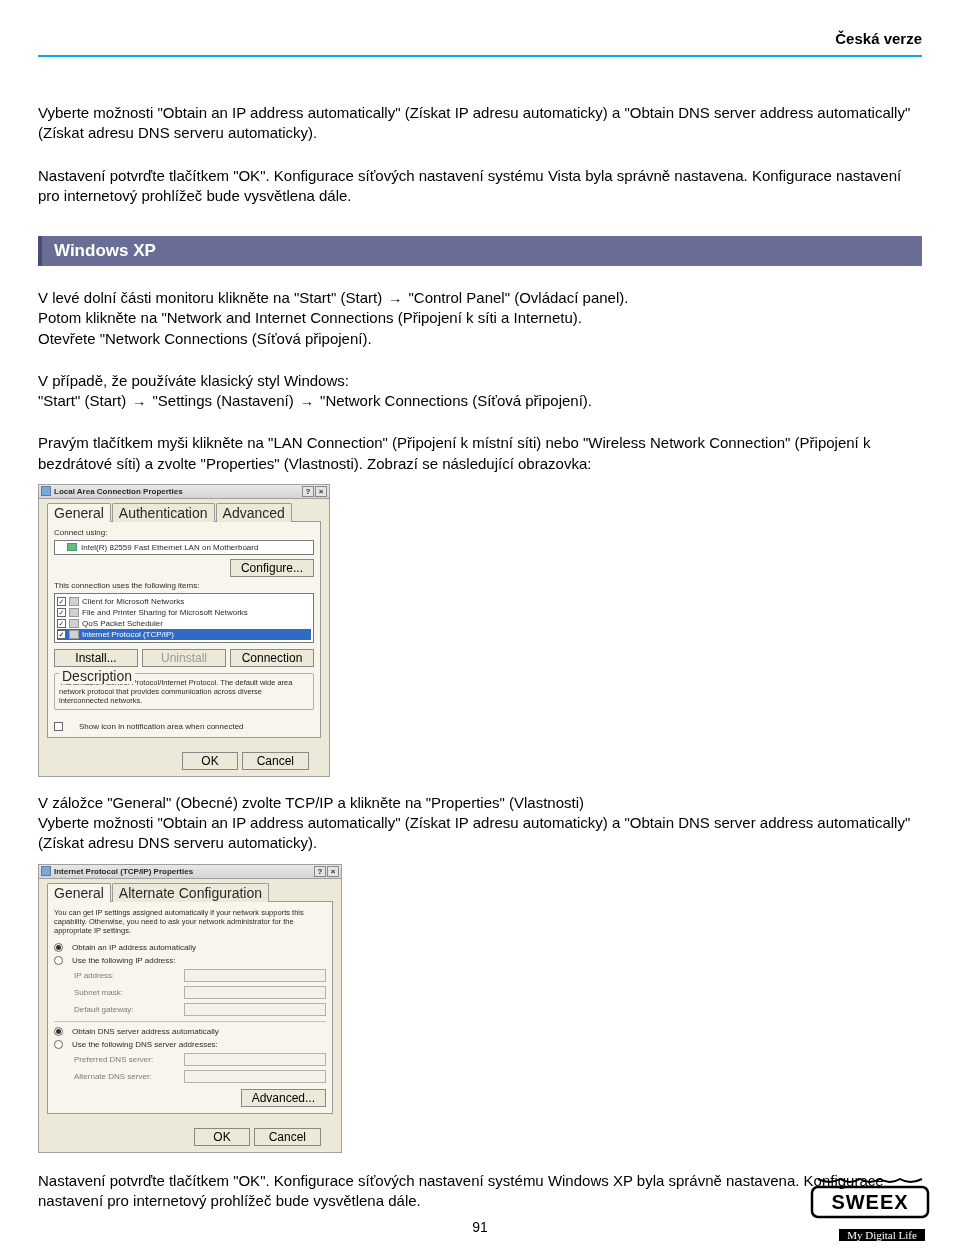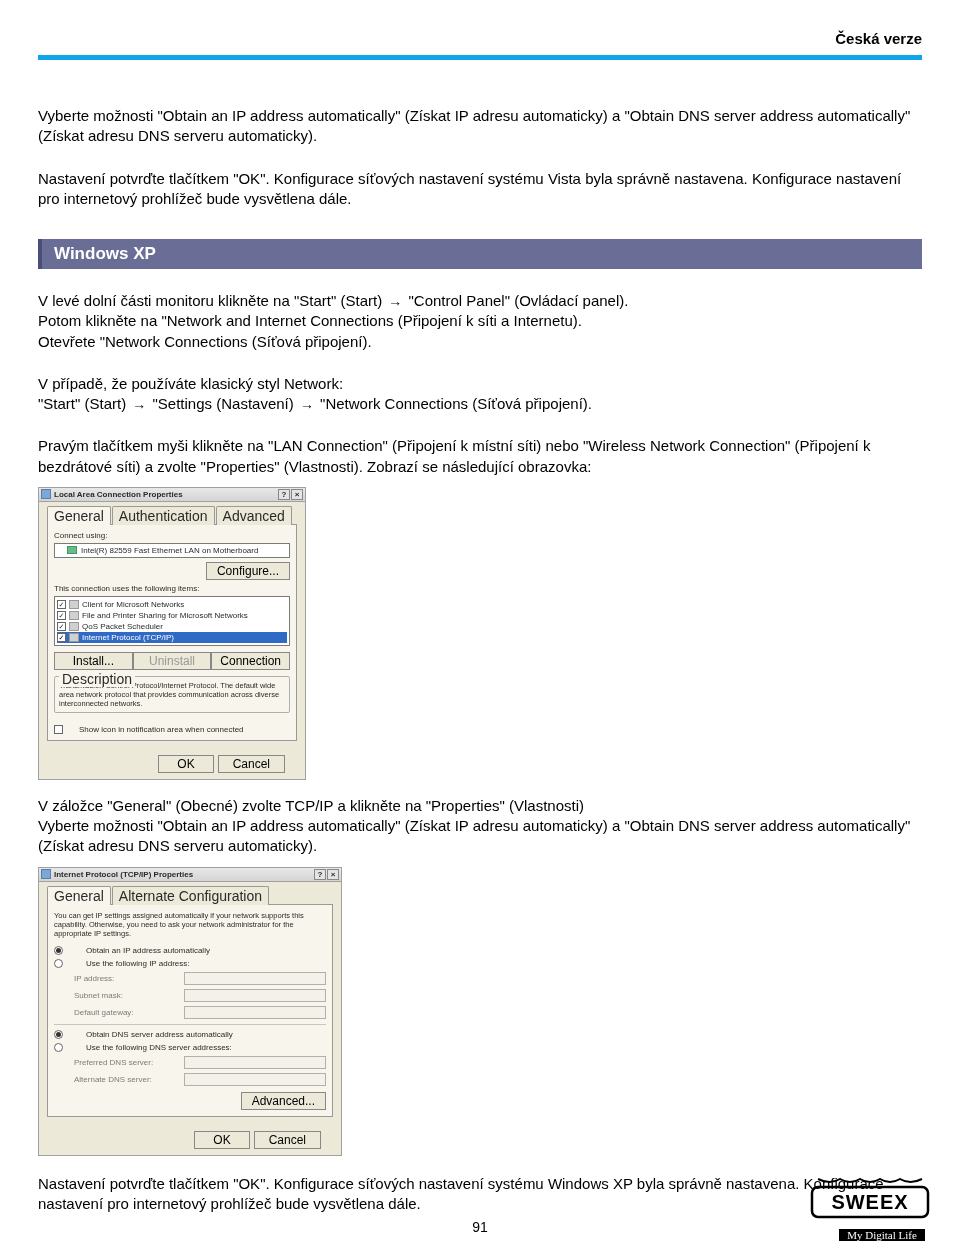--- a/index.html
+++ b/index.html
@@ -13,21 +13,21 @@
     position: relative;
   }
   .page {
     padding: 30px 38px 0 38px;
   }
   .header-label {
     text-align: right;
     font-size: 15px;
     font-weight: bold;
     padding-bottom: 8px;
-    border-bottom: 5px solid #0ea5e9;
+    border-bottom: 2px solid #0ea5e9;
     margin-bottom: 46px;
   }
   p.body {
     font-size: 15px;
     line-height: 1.35;
     margin-bottom: 22px;
   }
   .section-heading {
     background: #6a6d96;
     color: #fff;
@@ -42,21 +42,21 @@
     font-size: 14px;
     padding: 0 2px;
   }
   
   .dlg {
     background: #ece9d8;
     border: 1px solid #a0a0a0;
     font-family: Tahoma, Arial, sans-serif;
     color: #2a2a2a;
   }
-  .dlg1 { width: 268px; margin-bottom: 16px; }
+  .dlg1 { width: 292px; margin-bottom: 16px; }
   .dlg-titlebar {
     background: linear-gradient(#e8e8e8, #d4d4d4);
     border-bottom: 1px solid #a0a0a0;
     display: flex;
     align-items: center;
     padding: 1px 2px;
     font-size: 8px;
     font-weight: bold;
   }
   .dlg-titlebar .t-icon {
@@ -150,21 +150,21 @@
   
   .dlg2 { width: 304px; margin-bottom: 18px; }
   .ip-row {
     display: flex; align-items: center; font-size: 8px;
     padding: 2px 0 2px 20px;
   }
   .ip-row .ilbl { width: 110px; color: #7a7a7a; }
   .ip-row .ipf {
     flex: 1; height: 13px; border: 1px solid #b0b0b0; background: #f4f2e8;
   }
-  .radio-row { display: flex; align-items: center; font-size: 8px; padding: 2px 0; gap: 23px; }
+  .radio-row { display: flex; align-items: center; font-size: 8px; padding: 2px 0; gap: 9px; }
   .radio {
     width: 9px; height: 9px; border: 1px solid #666; border-radius: 50%;
     background: #fff; display: flex; align-items: center; justify-content: center;
   }
   .radio.on::after {
     content: ""; width: 5px; height: 5px; border-radius: 50%; background: #333;
   }
   .sep { height: 1px; background: #c8c6ba; margin: 3px 0; }
   .adv-row { display: flex; justify-content: flex-end; margin-top: 4px; }
   
@@ -206,21 +206,21 @@
   <div class="section-heading">Windows XP</div>
 
   <p class="body" style="margin-bottom:0">
     <span>V levé dolní části monitoru klikněte na "Start" (Start)</span>
     <span class="arrow">→</span>
     <span>"Control Panel" (Ovládací panel).</span>
   </p>
   <p class="body" style="margin-bottom:0">Potom klikněte na "Network and Internet Connections (Připojení k síti a Internetu).</p>
   <p class="body">Otevřete "Network Connections (Síťová připojení).</p>
 
-  <p class="body" style="margin-bottom:0">V případě, že používáte klasický styl Network:</p>
+  <p class="body" style="margin-bottom:0">V případě, že používáte klasický styl Windows:</p>
   <p class="body">
     <span>"Start" (Start)</span>
     <span class="arrow">→</span>
     <span>"Settings (Nastavení)</span>
     <span class="arrow">→</span>
     <span>"Network Connections (Síťová připojení).</span>
   </p>
 
   <p class="body" style="margin-bottom:10px">Pravým tlačítkem myši klikněte na "LAN Connection" (Připojení k místní síti) nebo "Wireless Network Connection" (Připojení k bezdrátové síti) a zvolte "Properties" (Vlastnosti). Zobrazí se následující obrazovka:</p>
 

